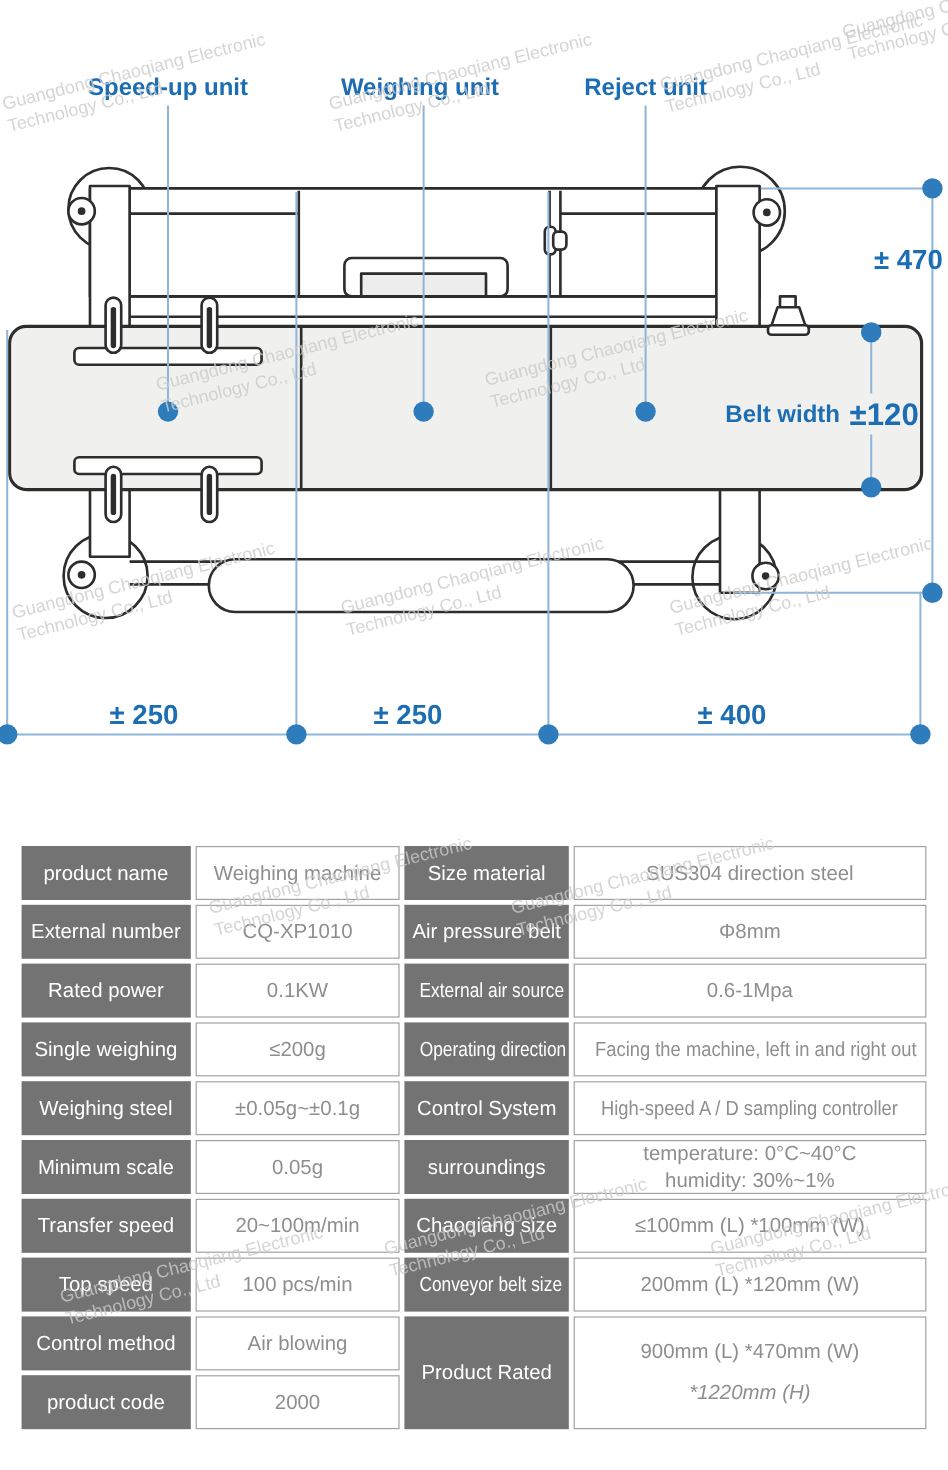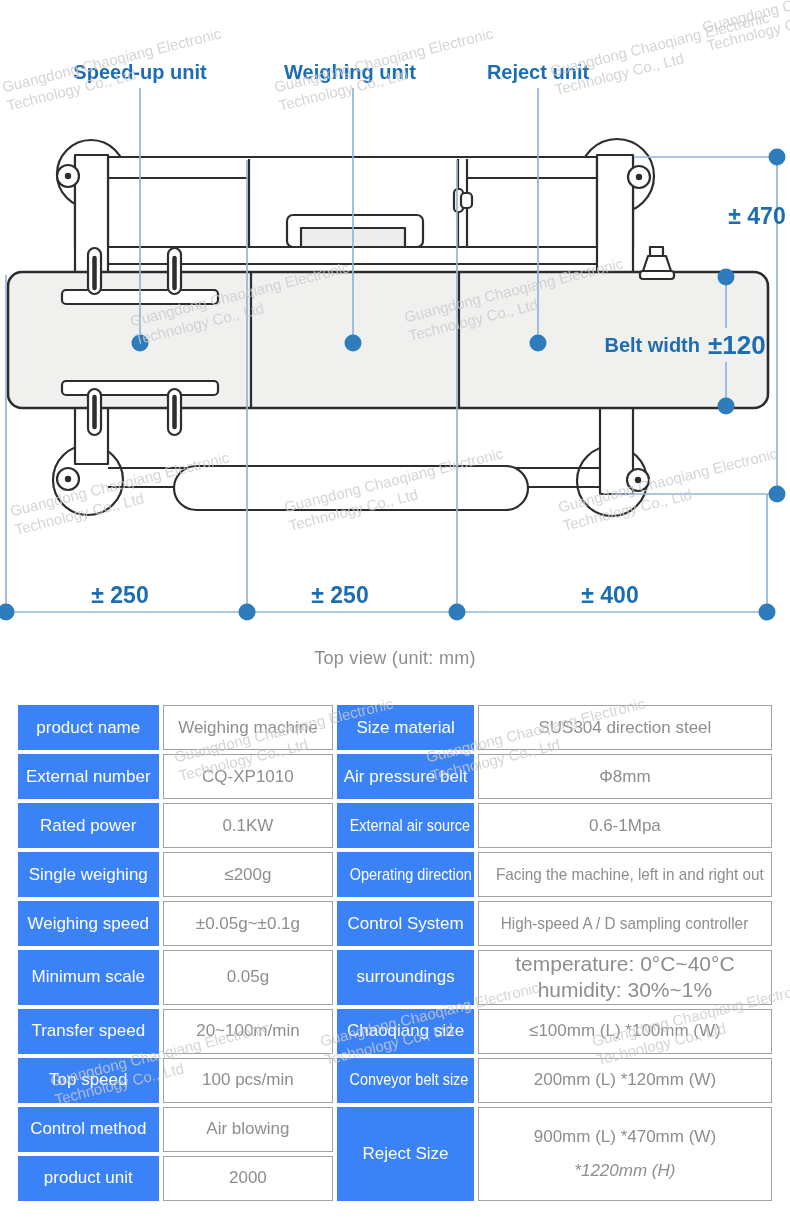--- a/index.html
+++ b/index.html
@@ -16,23 +16,23 @@
   .caption{
     position:absolute;left:0;top:648;width:790px;text-align:center;z-index:1;
     top:648px;color:#8d8d8d;font-size:18px;letter-spacing:.3px;
   }
   
   .spec-wrap{position:absolute;left:14px;top:701px;width:762px;z-index:2;}
   table.spec{
     border-collapse:separate;border-spacing:4px;width:100%;table-layout:fixed;
   }
   table.spec td{height:43px;text-align:center;vertical-align:middle;padding:0 2px;overflow:hidden;}
-  td.k{background:#3b82f6;color:#ffffff;font-size:17px;}
+  td.k{background:#737373;color:#ffffff;font-size:17px;}
   td.v{background:#ffffff;border:1px solid #a2a2a2;color:#8e8e8e;font-size:17px;}
-  td.v .two-line{line-height:1.25;font-size:21px;}
+  td.v .two-line{line-height:1.25;font-size:17px;}
   td.v .sp{margin-top:14px;font-style:italic;}
   .condensed{display:inline-block;transform:scaleX(.85);transform-origin:50% 50%;white-space:nowrap;}
   .condensed2{display:inline-block;transform:scaleX(.9);transform-origin:50% 50%;white-space:nowrap;}
   
   .wm-layer{position:absolute;left:0;top:0;width:790px;height:1225px;z-index:3;pointer-events:none;}
   .wm{
     position:absolute;transform:rotate(-14deg);transform-origin:left top;
     color:#cbcbcb;opacity:.8;font-size:15px;line-height:19px;white-space:nowrap;
   }
 </style>
@@ -131,21 +131,20 @@
     <text class="dim" x="757" y="224">± 470</text>
 
     <text class="lbl2" x="700" y="352">Belt width</text>
     <text class="dimBig" x="708" y="354">±120</text>
 
     <text class="dim" x="120" y="603">± 250</text>
     <text class="dim" x="340" y="603">± 250</text>
     <text class="dim" x="610" y="603">± 400</text>
   </svg>
 
-  <div class="caption">Top view (unit: mm)</div>
 
   <div class="spec-wrap">
     <table class="spec">
       <colgroup>
           <col style="width:139px">
           <col style="width:169px">
           <col style="width:135px">
           <col style="width:291px">
         </colgroup>
       <tbody>
@@ -167,21 +166,21 @@
           <td class="k"><span class="condensed">External air source</span></td>
           <td class="v"><span>0.6-1Mpa</span></td>
         </tr>
         <tr>
           <td class="k"><span>Single weighing</span></td>
           <td class="v"><span>≤200g</span></td>
           <td class="k"><span class="condensed">Operating direction</span></td>
           <td class="v"><span class="condensed2">Facing the machine, left in and right out</span></td>
         </tr>
         <tr>
-          <td class="k"><span>Weighing speed</span></td>
+          <td class="k"><span>Weighing steel</span></td>
           <td class="v"><span>±0.05g~±0.1g</span></td>
           <td class="k"><span>Control System</span></td>
           <td class="v"><span class="condensed2">High-speed A / D sampling controller</span></td>
         </tr>
         <tr>
           <td class="k"><span>Minimum scale</span></td>
           <td class="v"><span>0.05g</span></td>
           <td class="k"><span>surroundings</span></td>
           <td class="v">
             <div class="two-line">temperature:  0°C~40°C</div>
@@ -196,28 +195,28 @@
         </tr>
         <tr>
           <td class="k"><span>Top speed</span></td>
           <td class="v"><span>100  pcs/min</span></td>
           <td class="k"><span class="condensed">Conveyor belt size</span></td>
           <td class="v"><span>200mm (L) *120mm (W)</span></td>
         </tr>
         <tr>
           <td class="k"><span>Control method</span></td>
           <td class="v"><span>Air blowing</span></td>
-          <td class="k" rowspan="2"><span>Reject Size</span></td>
+          <td class="k" rowspan="2"><span>Product Rated</span></td>
           <td class="v" rowspan="2">
             <div>900mm (L) *470mm (W)</div>
             <div class="sp">*1220mm (H)</div>
           </td>
         </tr>
         <tr>
-          <td class="k"><span>product unit</span></td>
+          <td class="k"><span>product code</span></td>
           <td class="v"><span>2000</span></td>
         </tr>
       </tbody>
     </table>
   </div>
 
   <div class="wm-layer">
       <div class="wm" style="left: 0px; top: 78px;">
         <div>Guangdong Chaoqiang Electronic</div>
         <div>Technology Co., Ltd</div>

